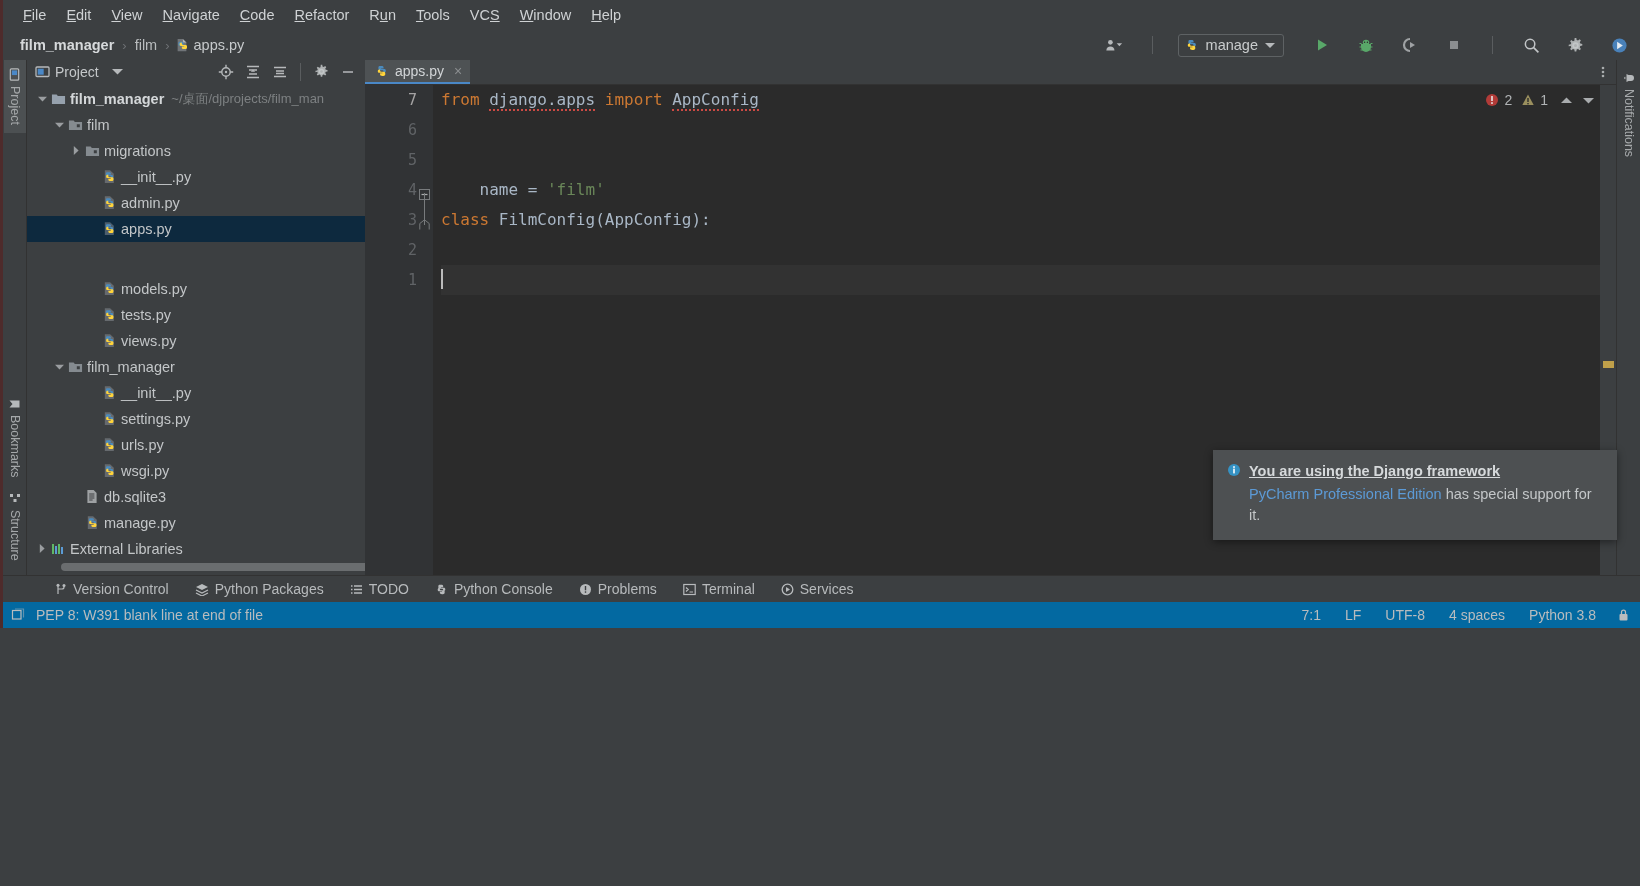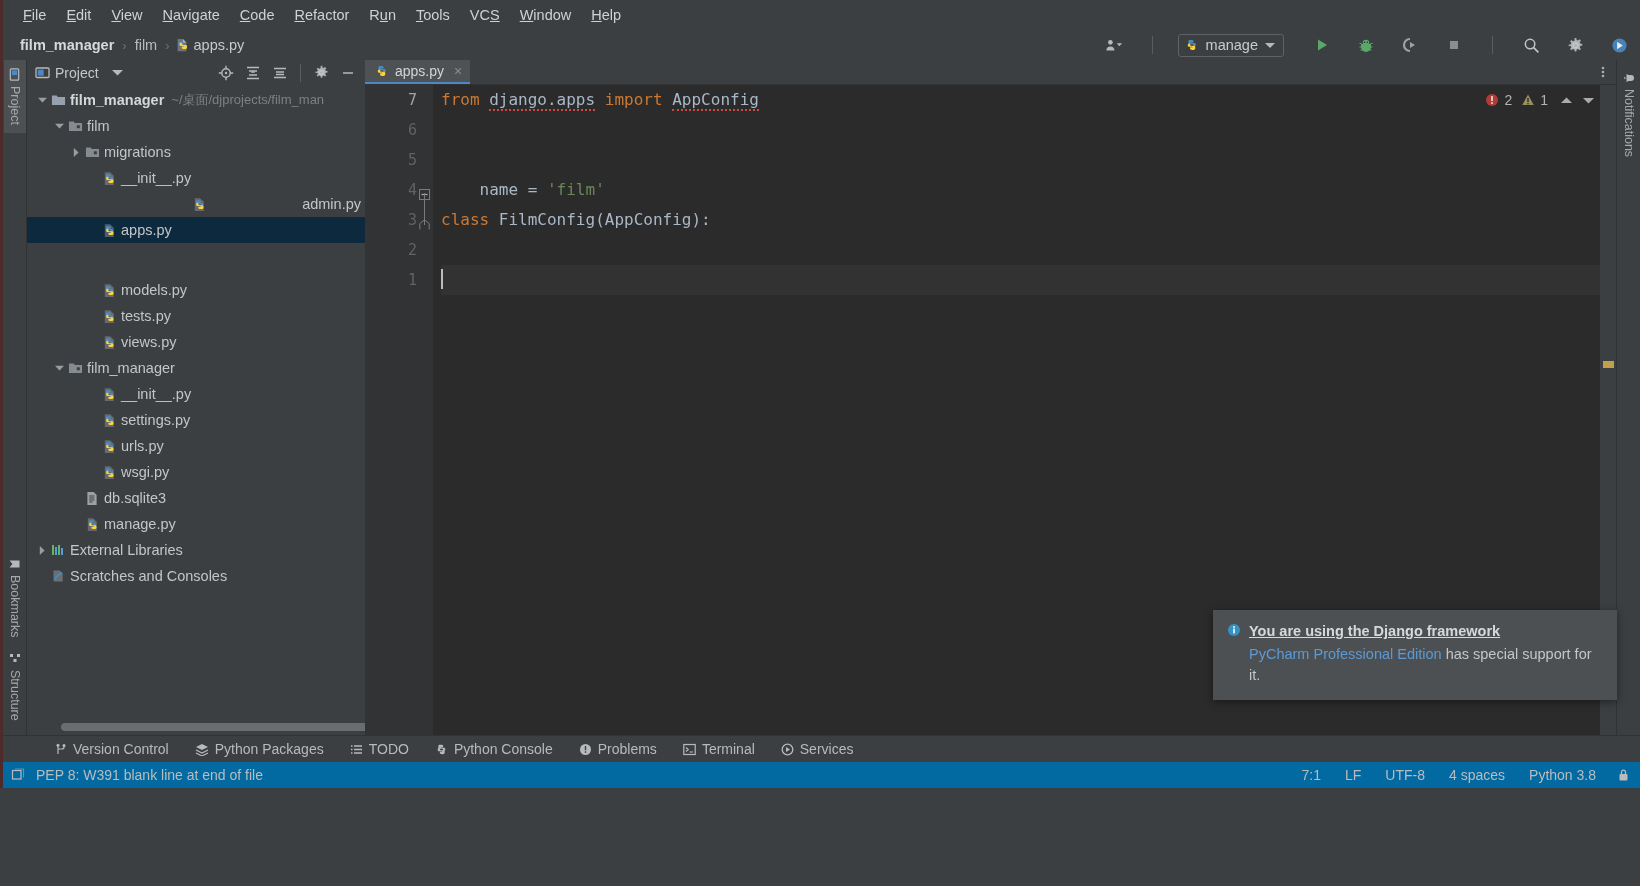--- a/index.html
+++ b/index.html
@@ -4,21 +4,21 @@
 <style>
   * { margin:0; padding:0; box-sizing:border-box; }
   html, body {
     width:1640px; height:886px;
     background:#3c3f41;
     font-family:"Liberation Sans", sans-serif;
     overflow:hidden;
     color:#bbbbbb;
     -webkit-font-smoothing:antialiased;
   }
-  #app { position:relative; width:1640px; height:788px; display:flex; flex-direction:column;
+  #app { position:relative; width:1640px; height:628px; display:flex; flex-direction:column;
          border-left:3px solid #4e2b2b; }
 
   
   .menubar { height:30px; background:#3c3f41; display:flex; align-items:center;
              padding-left:10px; flex:0 0 30px; }
   .menu-item { font-size:14.5px; color:#cfd2d4; padding:2px 10px; cursor:default; white-space:nowrap; }
   .menu-item .mn { text-decoration:underline; }
 
   
   .navrow { height:30px; background:#3c3f41; display:flex; align-items:center;
@@ -377,21 +377,21 @@
             <span class="arrow"></span>
             <span class="ticon">
               <svg width="15" height="15" viewBox="0 0 16 16">
                 <path d="M3 1.2h5.6L12.6 5v9.8H3z" fill="#9aa0a6" opacity=".45"></path>
                 <path d="M7.1 3.4c1.5 0 2.4.4 2.4 1.4v1.1H7v.6h3.4c.9 0 1.5.6 1.5 1.7s-.6 1.8-1.5 1.8h-.8V8.8c0-.9-.7-1.5-1.6-1.5H5.4c-.7 0-1.3-.6-1.3-1.4V4.7c0-.9.8-1.3 1.8-1.3h1.2z" fill="#4b8bbe"></path>
                 <path d="M9.2 12.8c-1.5 0-2.4-.4-2.4-1.4v-1.1h2.5v-.6H5.9c-.9 0-1.5-.6-1.5-1.7S5 6.2 5.9 6.2h.8v1.2c0 .9.7 1.5 1.6 1.5h2.6c.7 0 1.3.6 1.3 1.4v1.2c0 .9-.8 1.3-1.8 1.3H9.2z" fill="#ffd43b"></path>
               </svg>
             </span>
             <span class="tlabel">__init__.py</span>
           </div>
-          <div class="trow" style="padding-left: 59px; justify-content: space-between;">
+          <div class="trow" style="padding-left: 59px;">
             <span class="arrow"></span>
             <span class="ticon">
               <svg width="15" height="15" viewBox="0 0 16 16">
                 <path d="M3 1.2h5.6L12.6 5v9.8H3z" fill="#9aa0a6" opacity=".45"></path>
                 <path d="M7.1 3.4c1.5 0 2.4.4 2.4 1.4v1.1H7v.6h3.4c.9 0 1.5.6 1.5 1.7s-.6 1.8-1.5 1.8h-.8V8.8c0-.9-.7-1.5-1.6-1.5H5.4c-.7 0-1.3-.6-1.3-1.4V4.7c0-.9.8-1.3 1.8-1.3h1.2z" fill="#4b8bbe"></path>
                 <path d="M9.2 12.8c-1.5 0-2.4-.4-2.4-1.4v-1.1h2.5v-.6H5.9c-.9 0-1.5-.6-1.5-1.7S5 6.2 5.9 6.2h.8v1.2c0 .9.7 1.5 1.6 1.5h2.6c.7 0 1.3.6 1.3 1.4v1.2c0 .9-.8 1.3-1.8 1.3H9.2z" fill="#ffd43b"></path>
               </svg>
             </span>
             <span class="tlabel">admin.py</span>
           </div>

